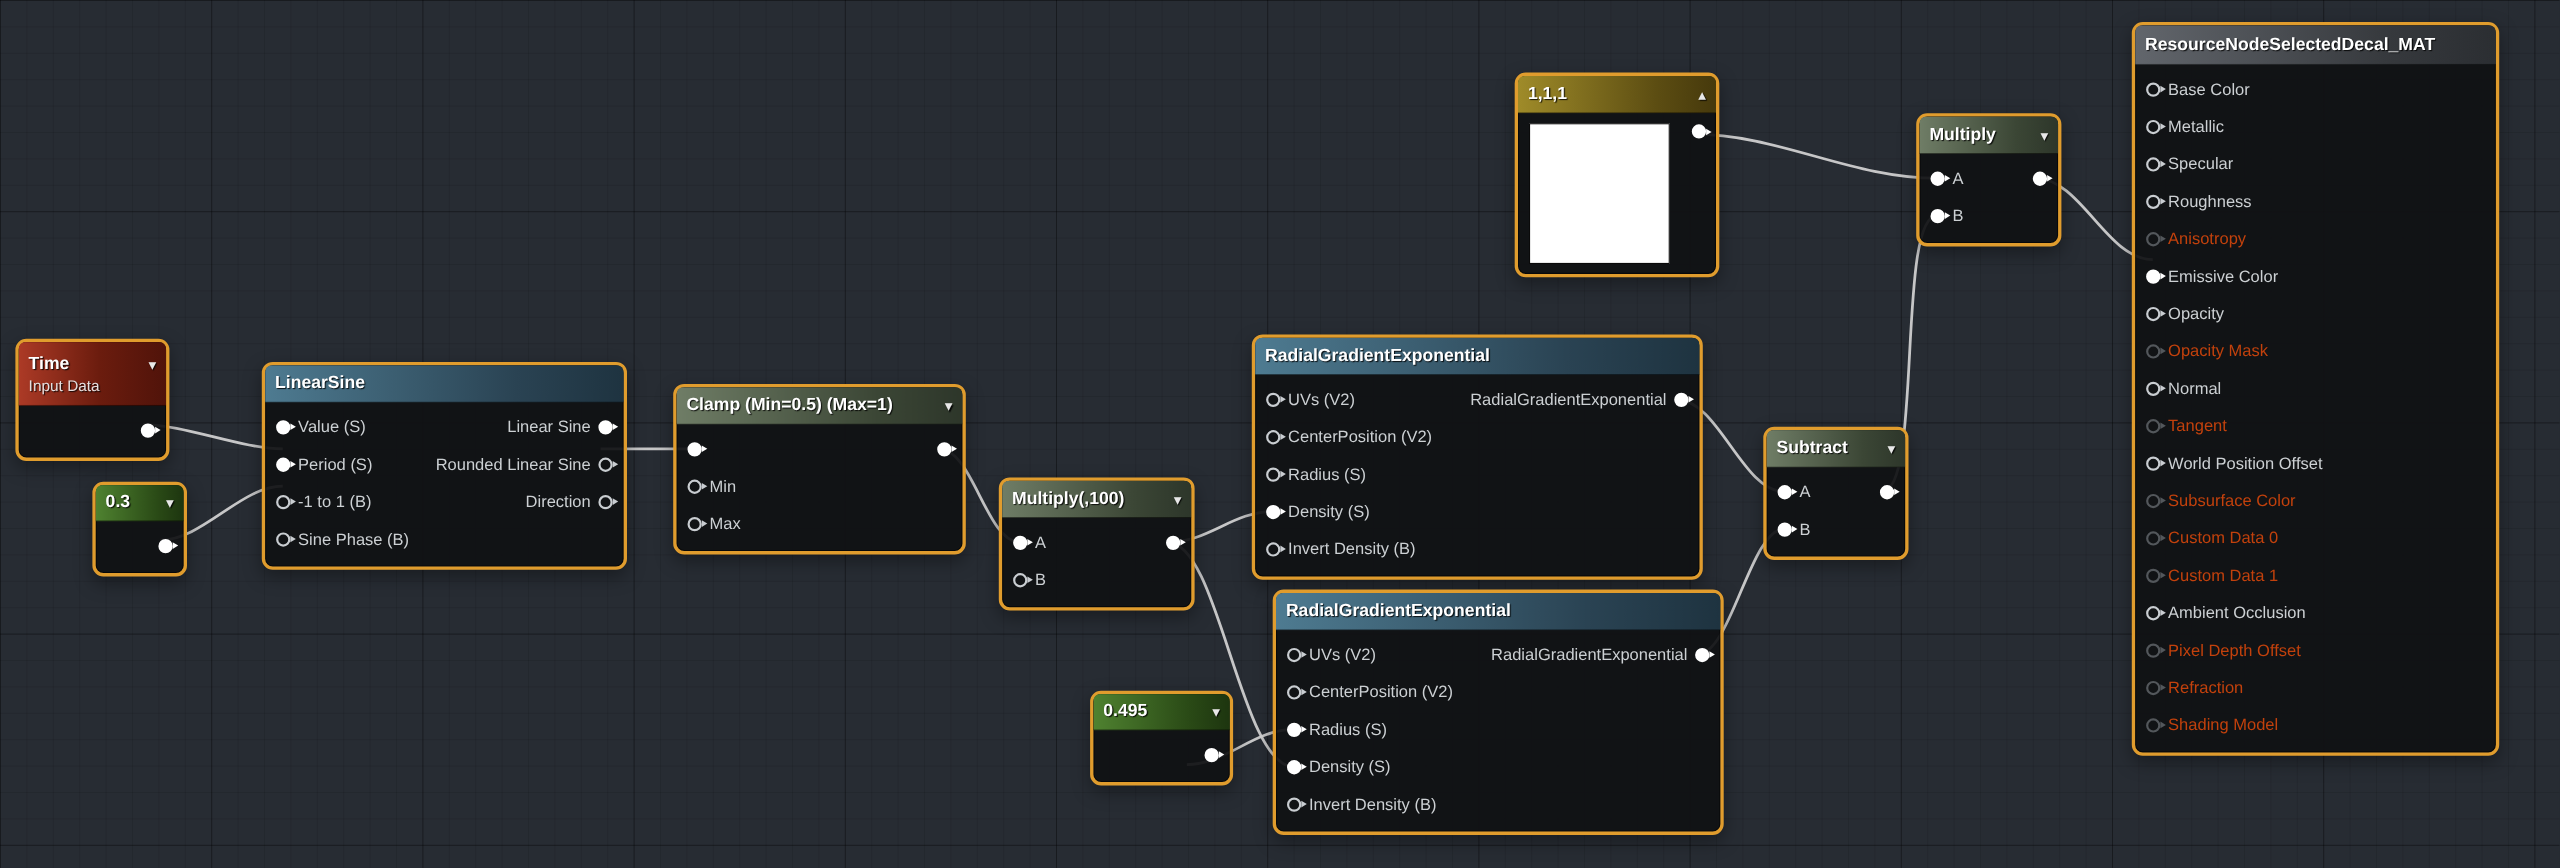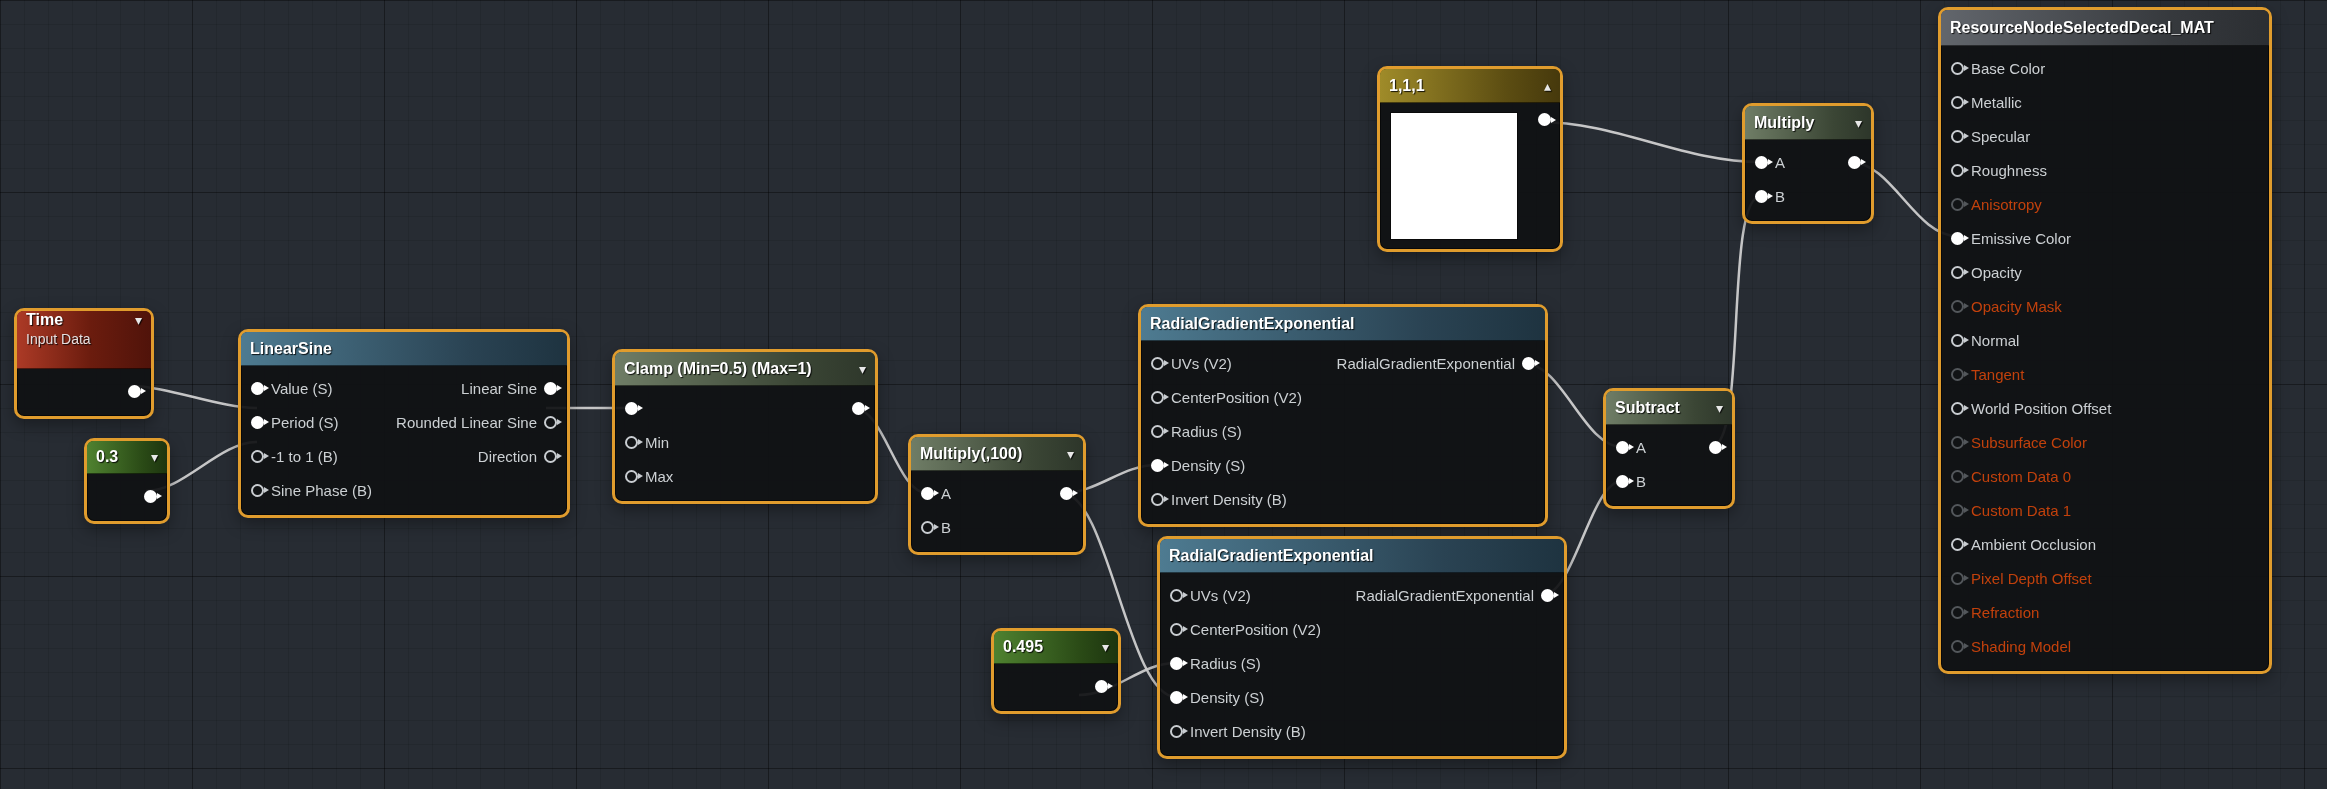--- a/index.html
+++ b/index.html
@@ -14,21 +14,21 @@
     background-size:192px 192px,192px 192px,24px 24px,24px 24px}
   #wires{position:absolute;left:0;top:0;width:2327px;height:789px}
   #wires path{fill:none;stroke:#d4d4d4;stroke-width:2.5;opacity:.92}
 
   .node{position:absolute;background:rgba(16,17,19,.93);border:3px solid #e09c2d;border-radius:10px;
     box-shadow:0 0 0 1px rgba(0,0,0,.55) inset,0 6px 16px rgba(0,0,0,.35)}
   .header{display:flex;align-items:center;gap:6px;height:34px;padding:0 9px;border-radius:6px 6px 0 0;
     border-bottom:1px solid rgba(0,0,0,.55);color:#fff;font-size:16px;font-weight:700;
     text-shadow:1px 1px 1px rgba(0,0,0,.85);white-space:nowrap}
   .header .chev{margin-left:auto;font-weight:400;font-size:14px;color:#e8e8e8}
-  .header.two{height:58px;flex-direction:column;align-items:stretch;gap:2px}
+  .header.two{height:58px;flex-direction:column;align-items:stretch;justify-content:center;gap:2px}
   .header.two .line1{display:flex;align-items:center}
   .header.two .line1 .chev{margin-left:auto}
   .header.two .subtitle{font-weight:400;font-size:14px;color:#e6dfdf}
 
   .hdr-red {background:linear-gradient(90deg,#ac3a26 0%,#6b1c0e 55%,#50130a 100%)}
   .hdr-green{background:linear-gradient(90deg,#4f8230 0%,#2a4a16 70%,#1d350f 100%)}
   .hdr-blue {background:linear-gradient(90deg,#4e7b91 0%,#2a4353 70%,#1e3340 100%)}
   .hdr-math {background:linear-gradient(90deg,#6f7d66 0%,#3b4635 70%,#2d362a 100%)}
   .hdr-gold {background:linear-gradient(90deg,#9f8b29 0%,#5c4d12 70%,#46390c 100%)}
   .hdr-gray {background:linear-gradient(90deg,#62666c 0%,#36393d 70%,#2b2e32 100%)}
@@ -289,21 +289,21 @@
         <span class="sp"></span>
         <span class="pin filled"></span>
       </div>
       <div class="row">
         <span class="pin filled"></span>
         <span class="lbl">B</span>
       </div>
     </div>
   </div>
 
-  <div class="node" style="left:1938px;top:7px;width:334px">
+  <div class="node" style="left:1938px;top:20px;width:334px">
     <div class="header hdr-gray" style="height:36px">
       <span class="lbl">ResourceNodeSelectedDecal_MAT</span>
     </div>
     <div class="rows">
       <div class="row">
           <span class="pin"></span>
           <span class="lbl">Base Color</span>
         </div>
       <div class="row">
           <span class="pin"></span>

